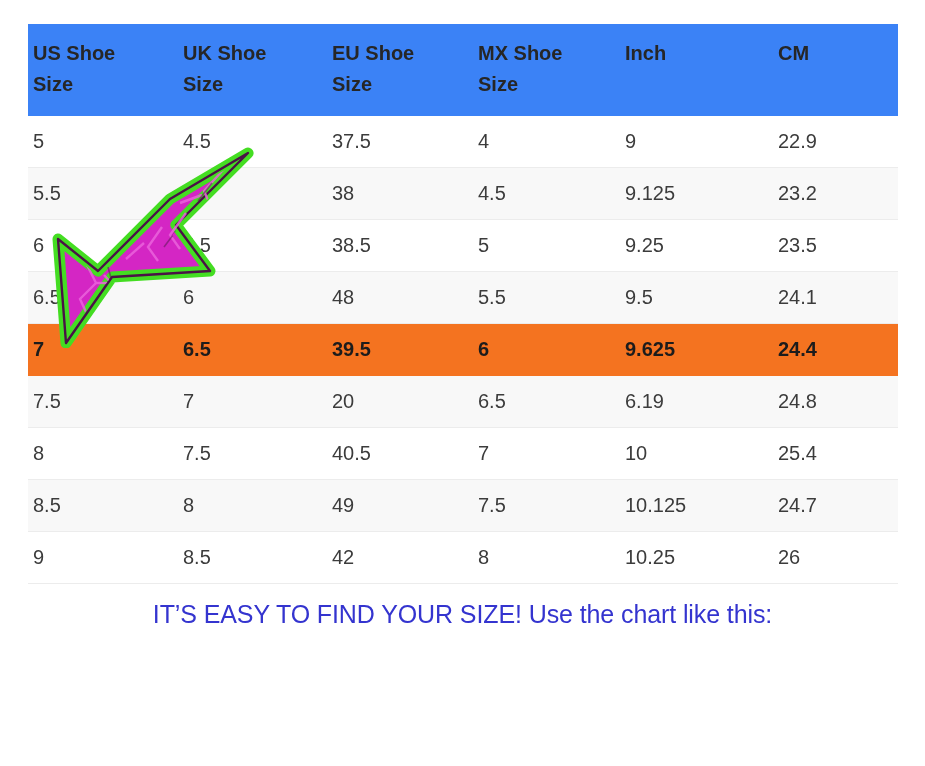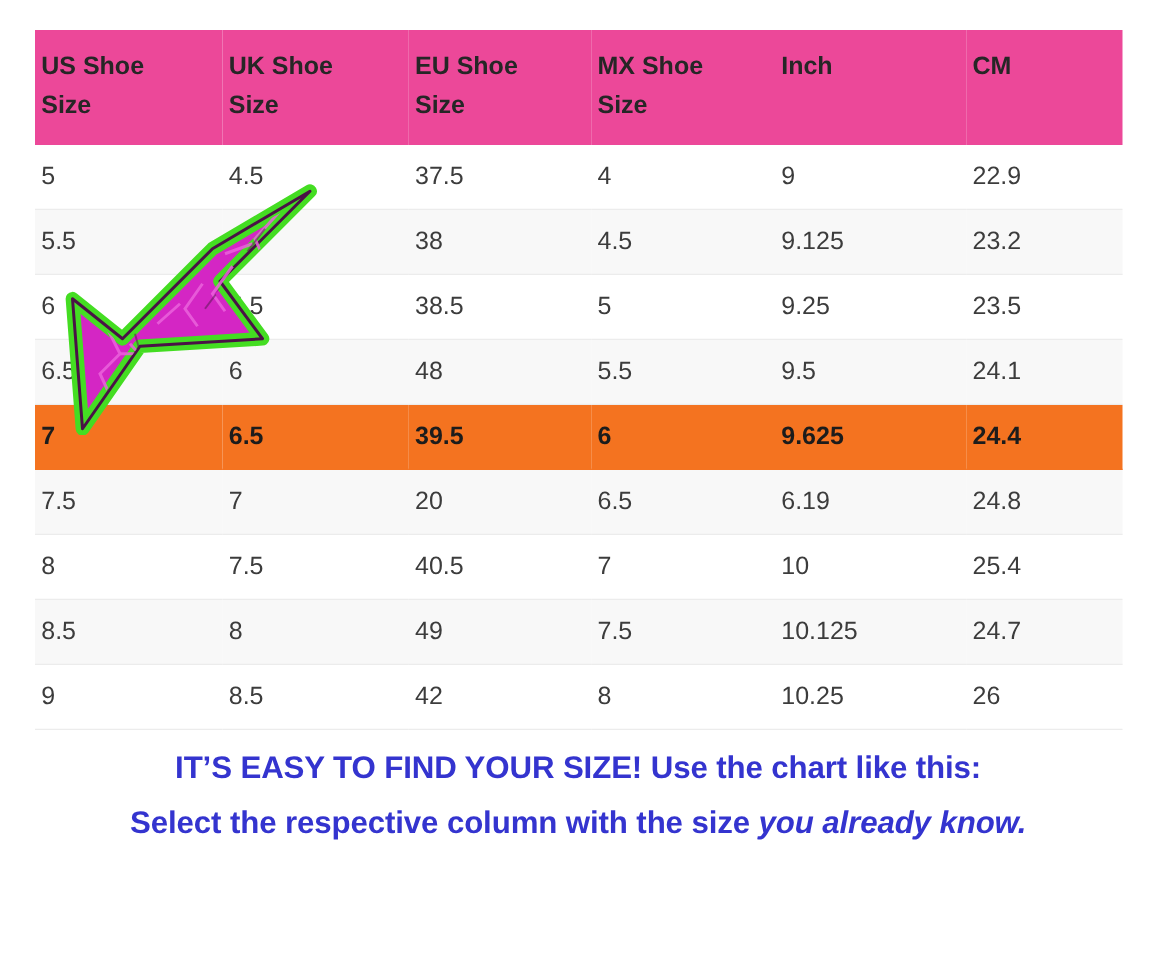--- a/index.html
+++ b/index.html
@@ -34,21 +34,21 @@
     table-layout: fixed;
   }
   table.size-table col.c1 { width: 150px; }
   table.size-table col.c2 { width: 149px; }
   table.size-table col.c3 { width: 146px; }
   table.size-table col.c4 { width: 147px; }
   table.size-table col.c5 { width: 153px; }
   table.size-table col.c6 { width: 125px; }
 
   table.size-table thead th {
-    background: #ec4899;
+    background: #3b82f6;
     color: #262626;
     font-size: 20px;
     font-weight: bold;
     text-align: left;
     padding: 14px 5px 16px 5px;
     vertical-align: top;
     line-height: 1.55;
     border: none;
   }
   table.size-table thead th .hdr-inner {
@@ -95,21 +95,21 @@
 
   
   .caption {
     position: absolute;
     left: 0;
     top: 592px;
     width: 925px;
     text-align: center;
     color: #3434cf;
     font-size: 25px;
-    font-weight: bold;
+    font-weight: normal;
     line-height: 44px;
     letter-spacing: -0.1px;
   }
   .caption .line {
     display: block;
     white-space: nowrap;
   }
   .caption .em {
     font-style: italic;
   }
@@ -281,16 +281,15 @@
         <path d="M 160 40 L 146 58"></path>
         <path d="M 124 88 L 112 104"></path>
         <path d="M 56 124 L 62 146"></path>
         <path d="M 86 146 L 98 164"></path>
       </g>
     </svg>
   </div>
 
   <div class="caption">
     <span class="line">IT’S EASY TO FIND YOUR SIZE! Use the chart like this:</span>
-    <span class="line"><span>Select the respective column with the size </span><span class="em">you already know.</span></span>
   </div>
 
 </div>
 
 </body></html>

